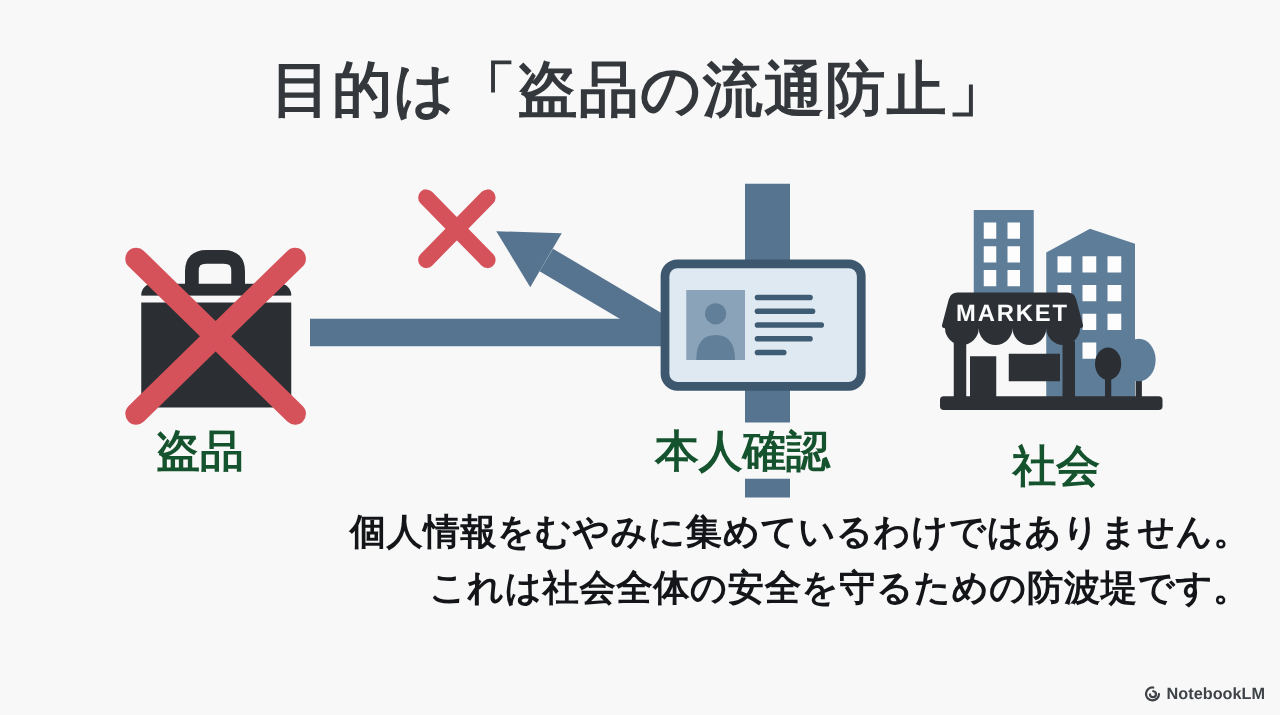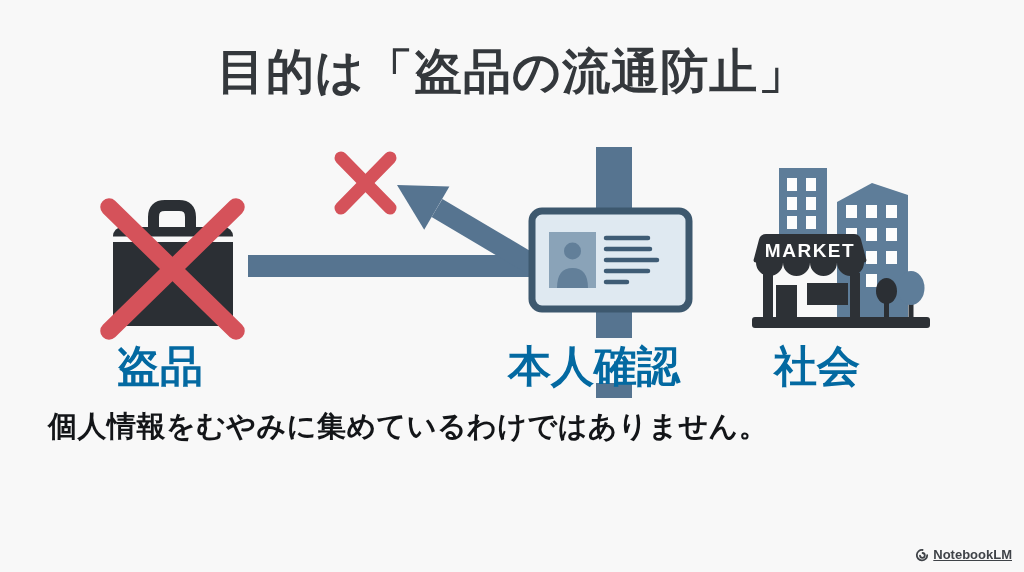--- a/index.html
+++ b/index.html
@@ -12,34 +12,34 @@
   .diagram-svg{position:absolute;left:0;top:0;width:1024px;height:572px;}
   .title{
     position:absolute;left:0;right:0;top:40px;
     text-align:center;
     font-size:48px;font-weight:800;letter-spacing:1px;
     color:#34383c;
   }
   .node-label{
     position:absolute;top:338px;width:220px;
     text-align:center;
-    font-size:43px;font-weight:800;color:#0369a1;
+    font-size:35px;font-weight:800;color:#14532d;
   }
   .label-stolen{left:50px;}
   .label-id{left:484px;}
-  .label-society{left:707px;}
+  .label-society{left:735px;margin-top:12px;}
   .body-text{
-    position:absolute;left:48px;top:404px;width:940px;
+    position:absolute;left:60px;top:404px;width:940px;
     font-size:29px;font-weight:800;color:#131518;
-    line-height:45px;letter-spacing:0.5px;
+    line-height:45px;letter-spacing:0.5px;text-align:right;
   }
   .watermark{
     position:absolute;right:12px;top:547px;
     display:flex;align-items:center;gap:4px;
-    font-size:13px;font-weight:600;color:#3f4348;text-decoration:underline;
+    font-size:13px;font-weight:600;color:#3f4348;
   }
   .watermark svg{display:block;}
 </style>
 </head>
 <body>
 
 <div class="stage">
 
   <svg class="diagram-svg" viewBox="0 0 1024 572">
 
@@ -139,20 +139,21 @@
   </svg>
 
   <div class="title">目的は「盗品の流通防止」</div>
 
   <div class="node-label label-stolen">盗品</div>
   <div class="node-label label-id">本人確認</div>
   <div class="node-label label-society">社会</div>
 
   <div class="body-text">
     <div>個人情報をむやみに集めているわけではありません。</div>
+    <div>これは社会全体の安全を守るための防波堤です。</div>
   </div>
 
   <div class="watermark">
     <svg width="14" height="14" viewBox="0 0 14 14">
       <path d="M12.2 7.2 A5.2 5.2 0 1 1 7.6 2" fill="none" stroke="#3f4348" stroke-width="1.8" stroke-linecap="round"></path>
       <path d="M7.6 5 A2.4 2.4 0 1 1 5 7.6" fill="none" stroke="#3f4348" stroke-width="1.8" stroke-linecap="round"></path>
     </svg>
     <span>NotebookLM</span>
   </div>
 

